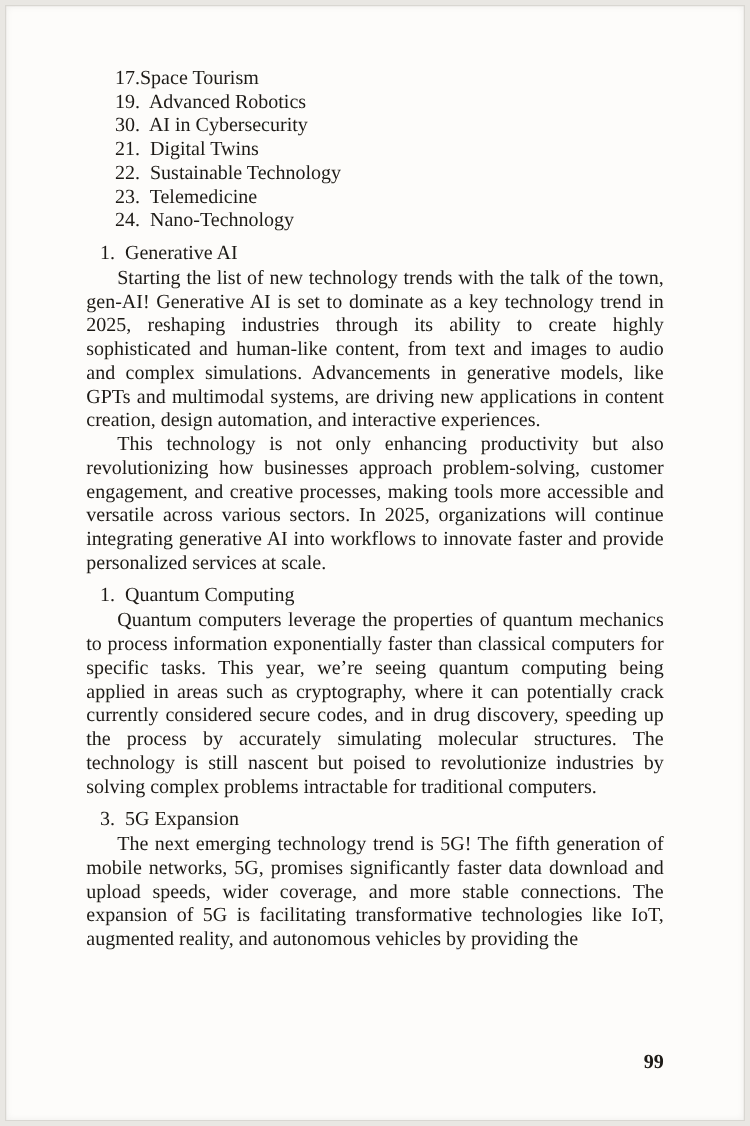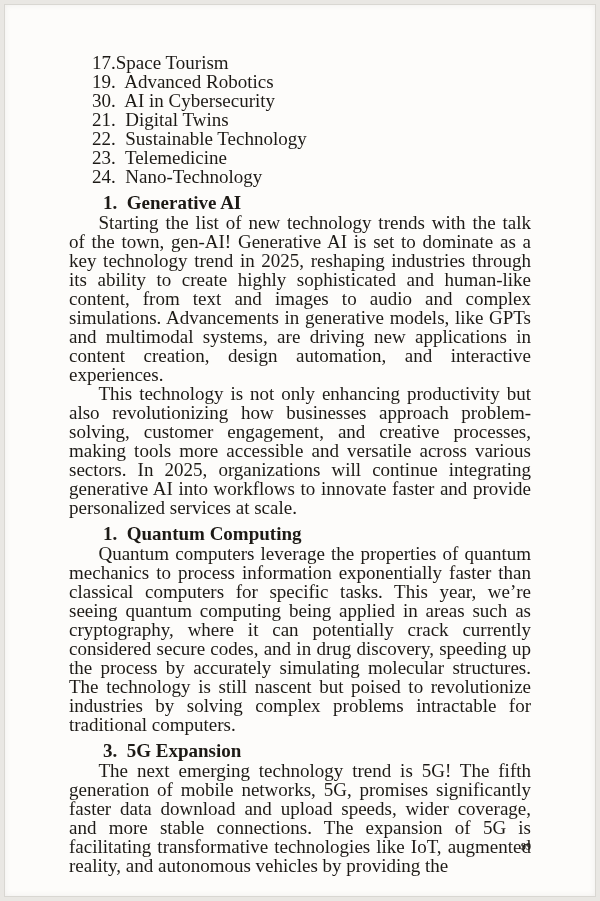--- a/index.html
+++ b/index.html
@@ -18,47 +18,47 @@
     border: 1px solid #d9d7d2;
     box-shadow: 0 0 6px rgba(0,0,0,0.06) inset;
     box-sizing: border-box;
   }
   .text-column {
     position: absolute;
     top: 48px;
     left: 64px;
     right: 64px;
     color: #1d1a16;
-    font-size: 19px;
+    font-size: 16px;
     line-height: 19px;
   }
   .numbered-list {
     margin-left: 23px;
   }
   .list-item {
     white-space: pre-wrap;
   }
   .section-heading {
-    font-weight: bold;
-    margin-left: 34px;
+    font-weight: normal;
+    margin-left: 11px;
     margin-top: 7px;
     margin-bottom: 1px;
     white-space: pre-wrap;
   }
   .paragraph {
     text-align: justify;
     text-indent: 1.55em;
     margin: 0;
   }
   .page-number {
     position: absolute;
     top: 836px;
     right: 64px;
     font-weight: bold;
-    font-size: 10px;
+    font-size: 16px;
     color: #1d1a16;
   }
 </style>
 </head>
 <body>
 
 <div class="page">
   <div class="text-column">
 
     <div class="numbered-list">

